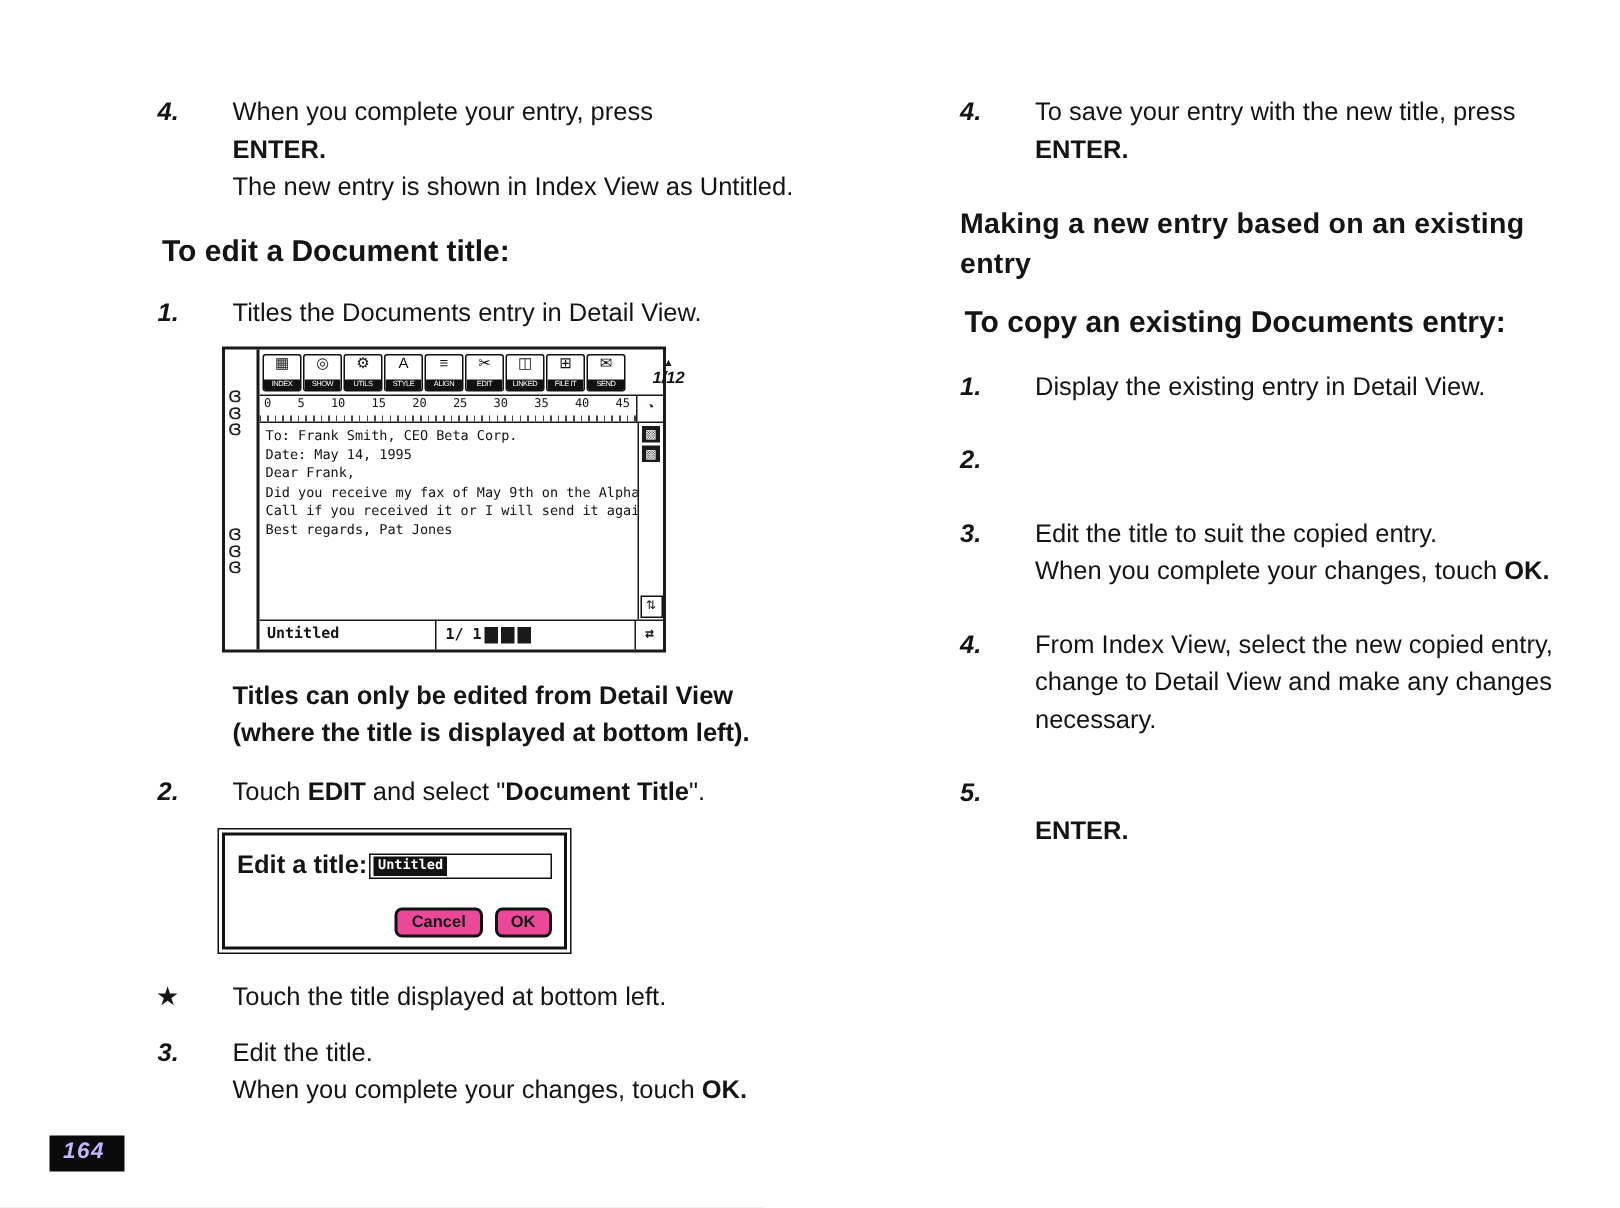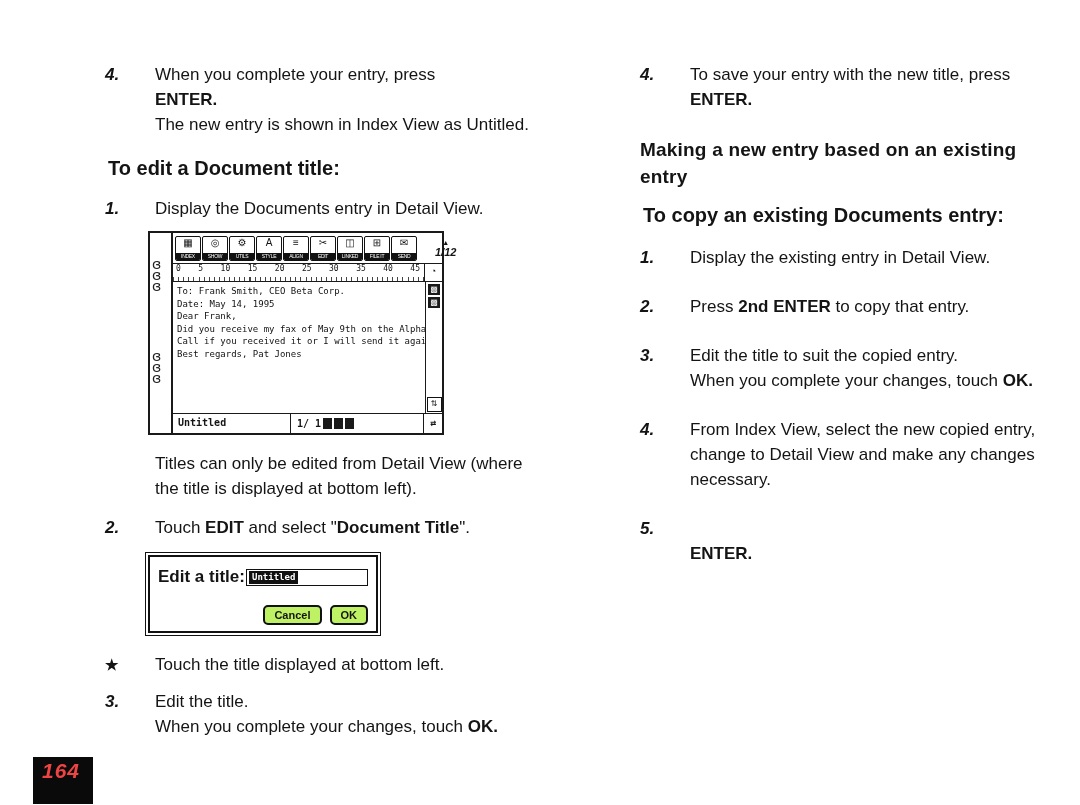--- a/index.html
+++ b/index.html
@@ -12,21 +12,21 @@
   .col-left{left:105px;width:462px;}
   .col-right{left:640px;width:432px;}
 
   .step{display:flex;font-size:17px;line-height:25px;margin-bottom:20px;}
   .step .marker{flex:none;width:50px;font-weight:bold;font-style:italic;}
   .step .marker.star{font-style:normal;font-size:15px;}
   .step .stext{max-width:390px;}
   .b{font-weight:bold;}
 
   .sub-heading{font-weight:bold;font-size:20px;margin:4px 0 16px 3px;}
-  .caption{font-size:17px;line-height:25px;margin:0 0 14px 50px;max-width:392px;}
+  .caption{font-size:17px;line-height:25px;margin:0 0 14px 50px;max-width:392px;font-weight:bold;}
   .section-heading{font-weight:bold;font-size:19px;line-height:27px;margin:0 0 14px 0;max-width:402px;letter-spacing:.2px;}
   .intro{font-size:17px;line-height:25px;margin:0 0 20px 50px;max-width:392px;}
 
   
   .device{
     position:relative;margin:4px 0 16px 43px;width:292px;height:200px;
     border:2px solid #1a1a1a;display:flex;background:#fff;
   }
   .binder{flex:none;width:21px;border-right:2px solid #1a1a1a;position:relative;}
   .ring-group{position:absolute;left:2px;display:flex;flex-direction:column;line-height:11px;
@@ -67,25 +67,25 @@
   .st-corner{flex:none;width:18px;text-align:center;line-height:17px;font-size:10px;}
 
   
   .dialog{position:relative;margin:0 0 16px 40px;width:230px;height:78px;border:1px solid #111;padding:2px;background:#fff;}
   .dialog-inner{border:2px solid #111;height:100%;box-sizing:border-box;padding:10px 8px 6px 8px;display:flex;flex-direction:column;}
   .dlg-row{display:flex;align-items:center;}
   .dlg-label{font-weight:bold;font-size:17px;flex:none;width:88px;}
   .dlg-input{flex:1;height:15px;border:1px solid #111;display:flex;align-items:center;padding-left:2px;background:#fff;}
   .dlg-sel{background:#111;color:#fff;font-family:"DejaVu Sans Mono",monospace;font-size:9px;font-weight:bold;padding:1px 3px;line-height:11px;}
   .dlg-buttons{margin-top:auto;display:flex;justify-content:flex-end;gap:8px;}
-  .dlg-btn{border:2px solid #111;border-radius:5px;font-size:11px;font-weight:bold;padding:0 9px;line-height:16px;background:#bef264;}
+  .dlg-btn{border:2px solid #111;border-radius:5px;font-size:11px;font-weight:bold;padding:0 9px;line-height:16px;background:#ec4899;}
 
   
-  .page-badge{position:absolute;left:33px;top:757px;background:#0a0a0a;color:#ef4444;
-    font-style:italic;font-weight:bold;font-size:21px;padding:2px 13px 21px 9px;letter-spacing:1px;}
+  .page-badge{position:absolute;left:33px;top:757px;background:#0a0a0a;color:#c4b5fd;
+    font-style:italic;font-weight:bold;font-size:15px;padding:2px 13px 5px 9px;letter-spacing:1px;}
 </style>
 </head>
 <body>
 
 <div class="page">
 
   <div class="col col-left">
 
     <div class="step">
       <span class="marker">4.</span>
@@ -93,21 +93,21 @@
         <span>When you complete your entry, press</span><br>
         <span class="b">ENTER.</span><br>
         <span>The new entry is shown in Index View as Untitled.</span>
       </span>
     </div>
 
     <div class="sub-heading">To edit a Document title:</div>
 
     <div class="step" style="margin-bottom:10px;">
       <span class="marker">1.</span>
-      <span class="stext">Display the Documents entry in Detail View.</span>
+      <span class="stext">Titles the Documents entry in Detail View.</span>
     </div>
 
     <div class="device">
       <div class="binder">
         <span class="ring-group g1">
           <span>ɞ</span>
           <span>ɞ</span>
           <span>ɞ</span>
         </span>
         <span class="ring-group g2">
@@ -261,23 +261,20 @@
 
     <div class="sub-heading" style="margin-bottom:18px;">To copy an existing Documents entry:</div>
 
     <div class="step" style="margin-bottom:24px;">
       <span class="marker">1.</span>
       <span class="stext">Display the existing entry in Detail View.</span>
     </div>
 
     <div class="step" style="margin-bottom:24px;">
       <span class="marker">2.</span>
-      <span class="stext">
-        <span>Press </span><span class="b">2nd ENTER</span><span> to copy that entry.</span>
-      </span>
     </div>
 
     <div class="step" style="margin-bottom:24px;">
       <span class="marker">3.</span>
       <span class="stext">
         <span>Edit the title to suit the copied entry.</span><br>
         <span>When you complete your changes, touch </span><span class="b">OK.</span>
       </span>
     </div>
 

